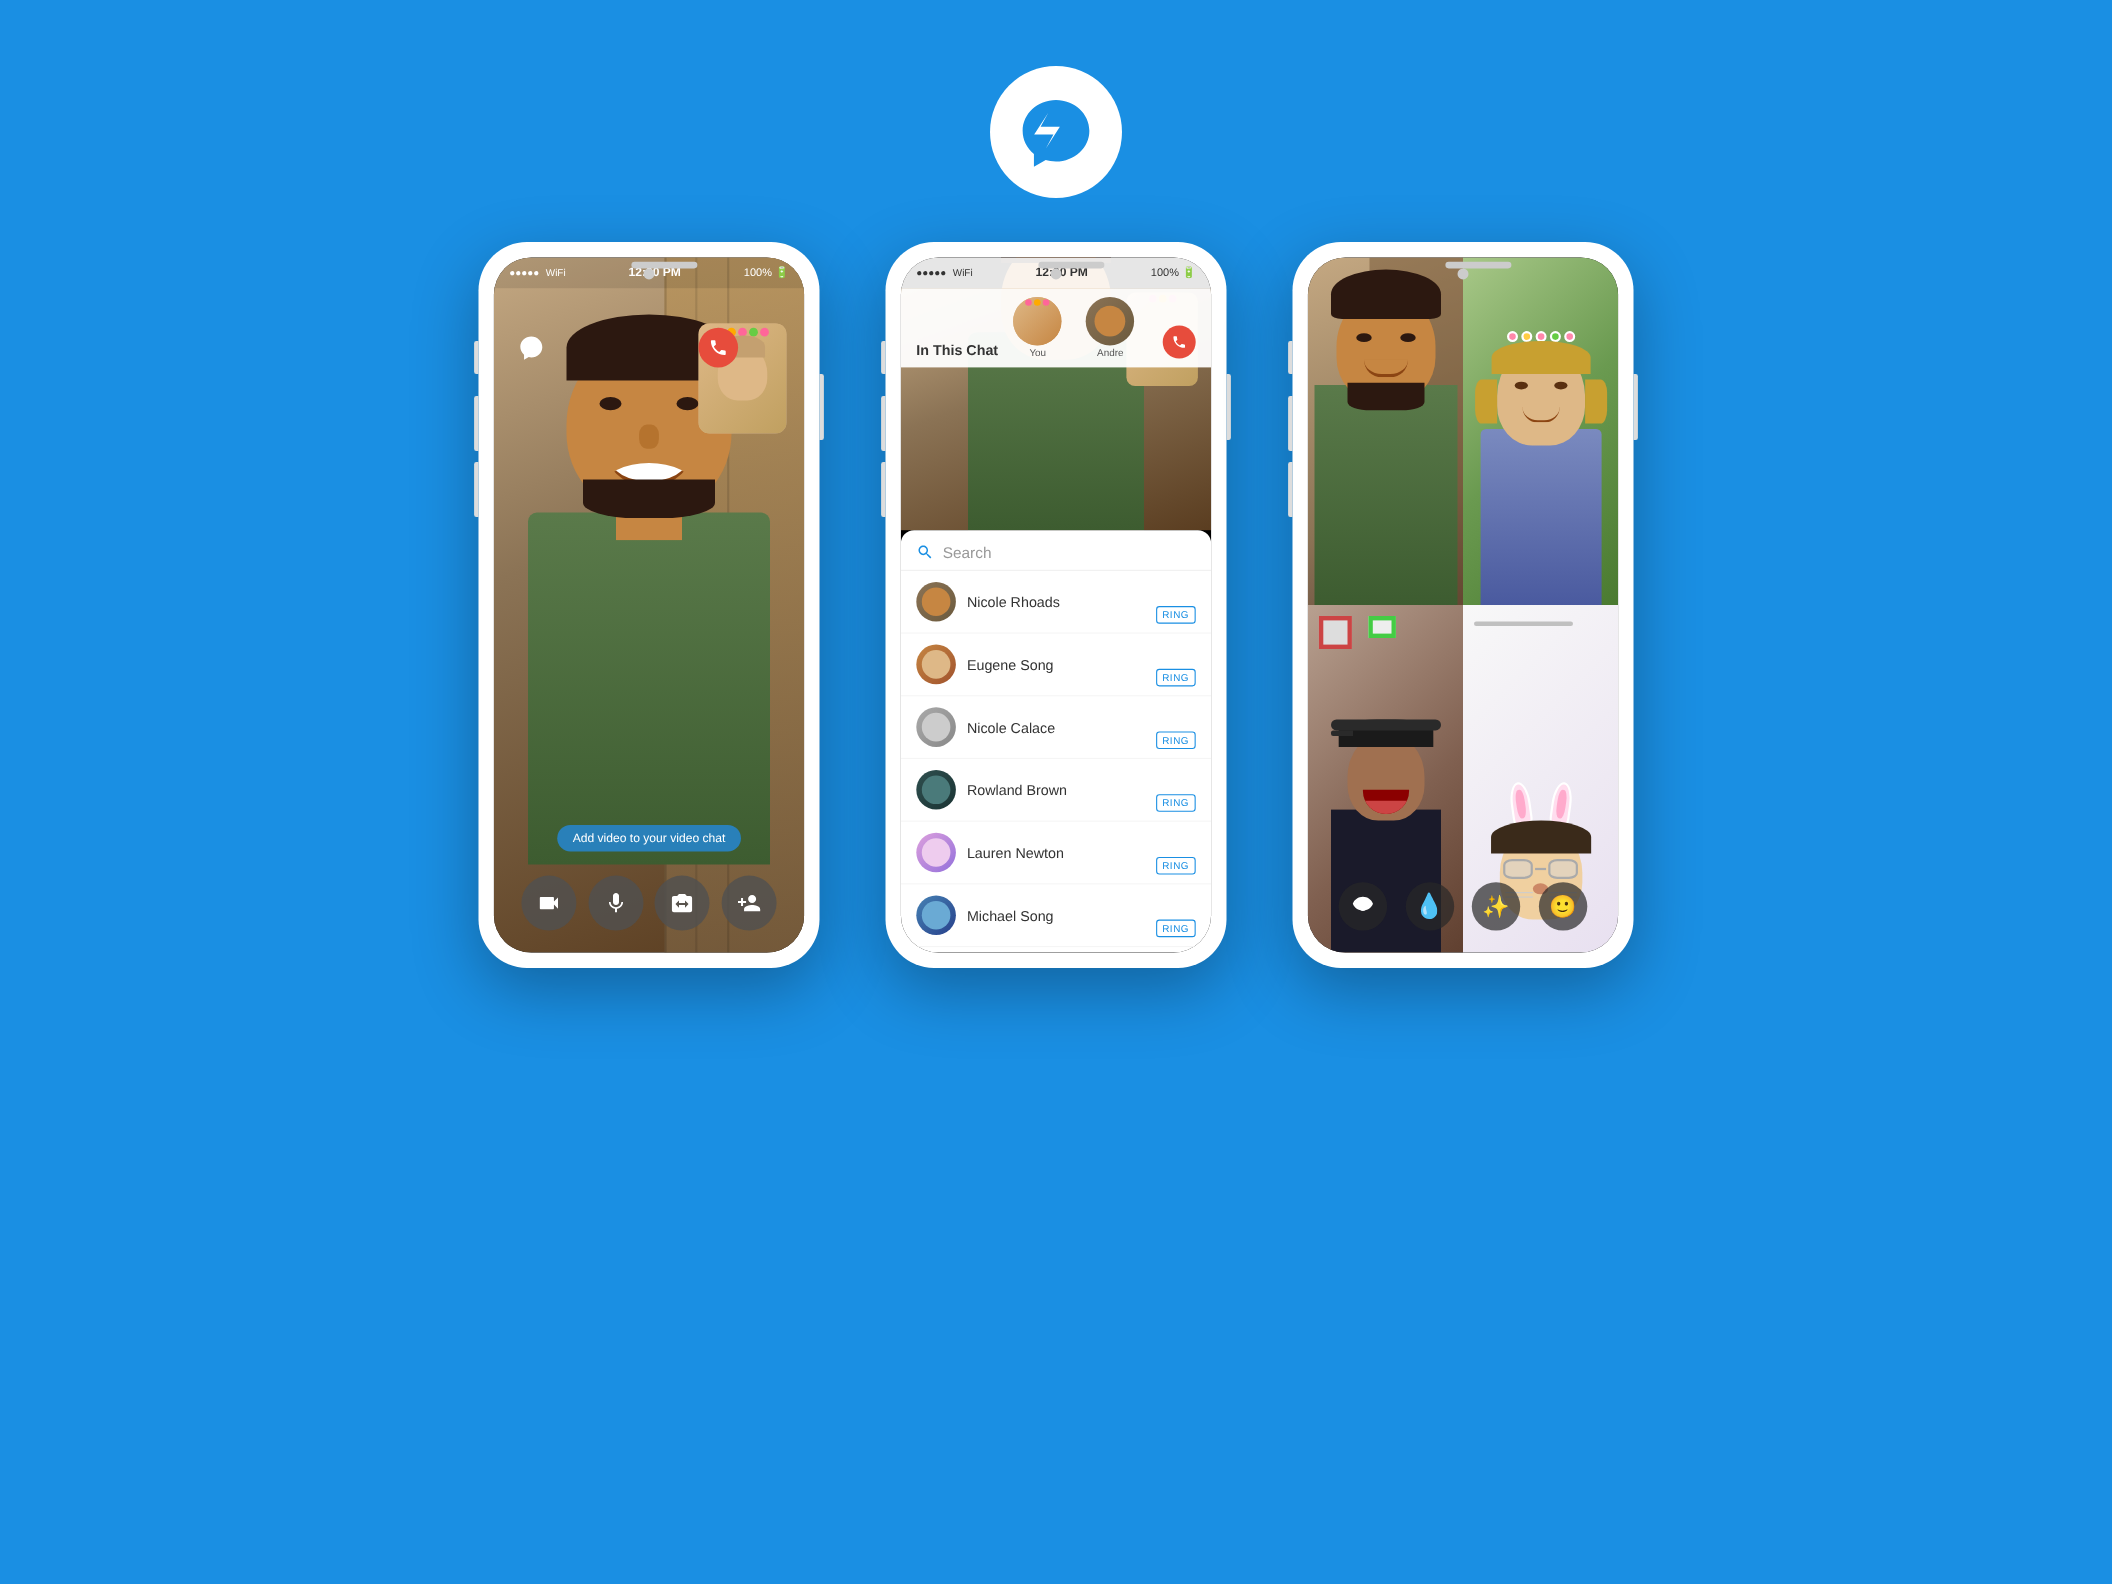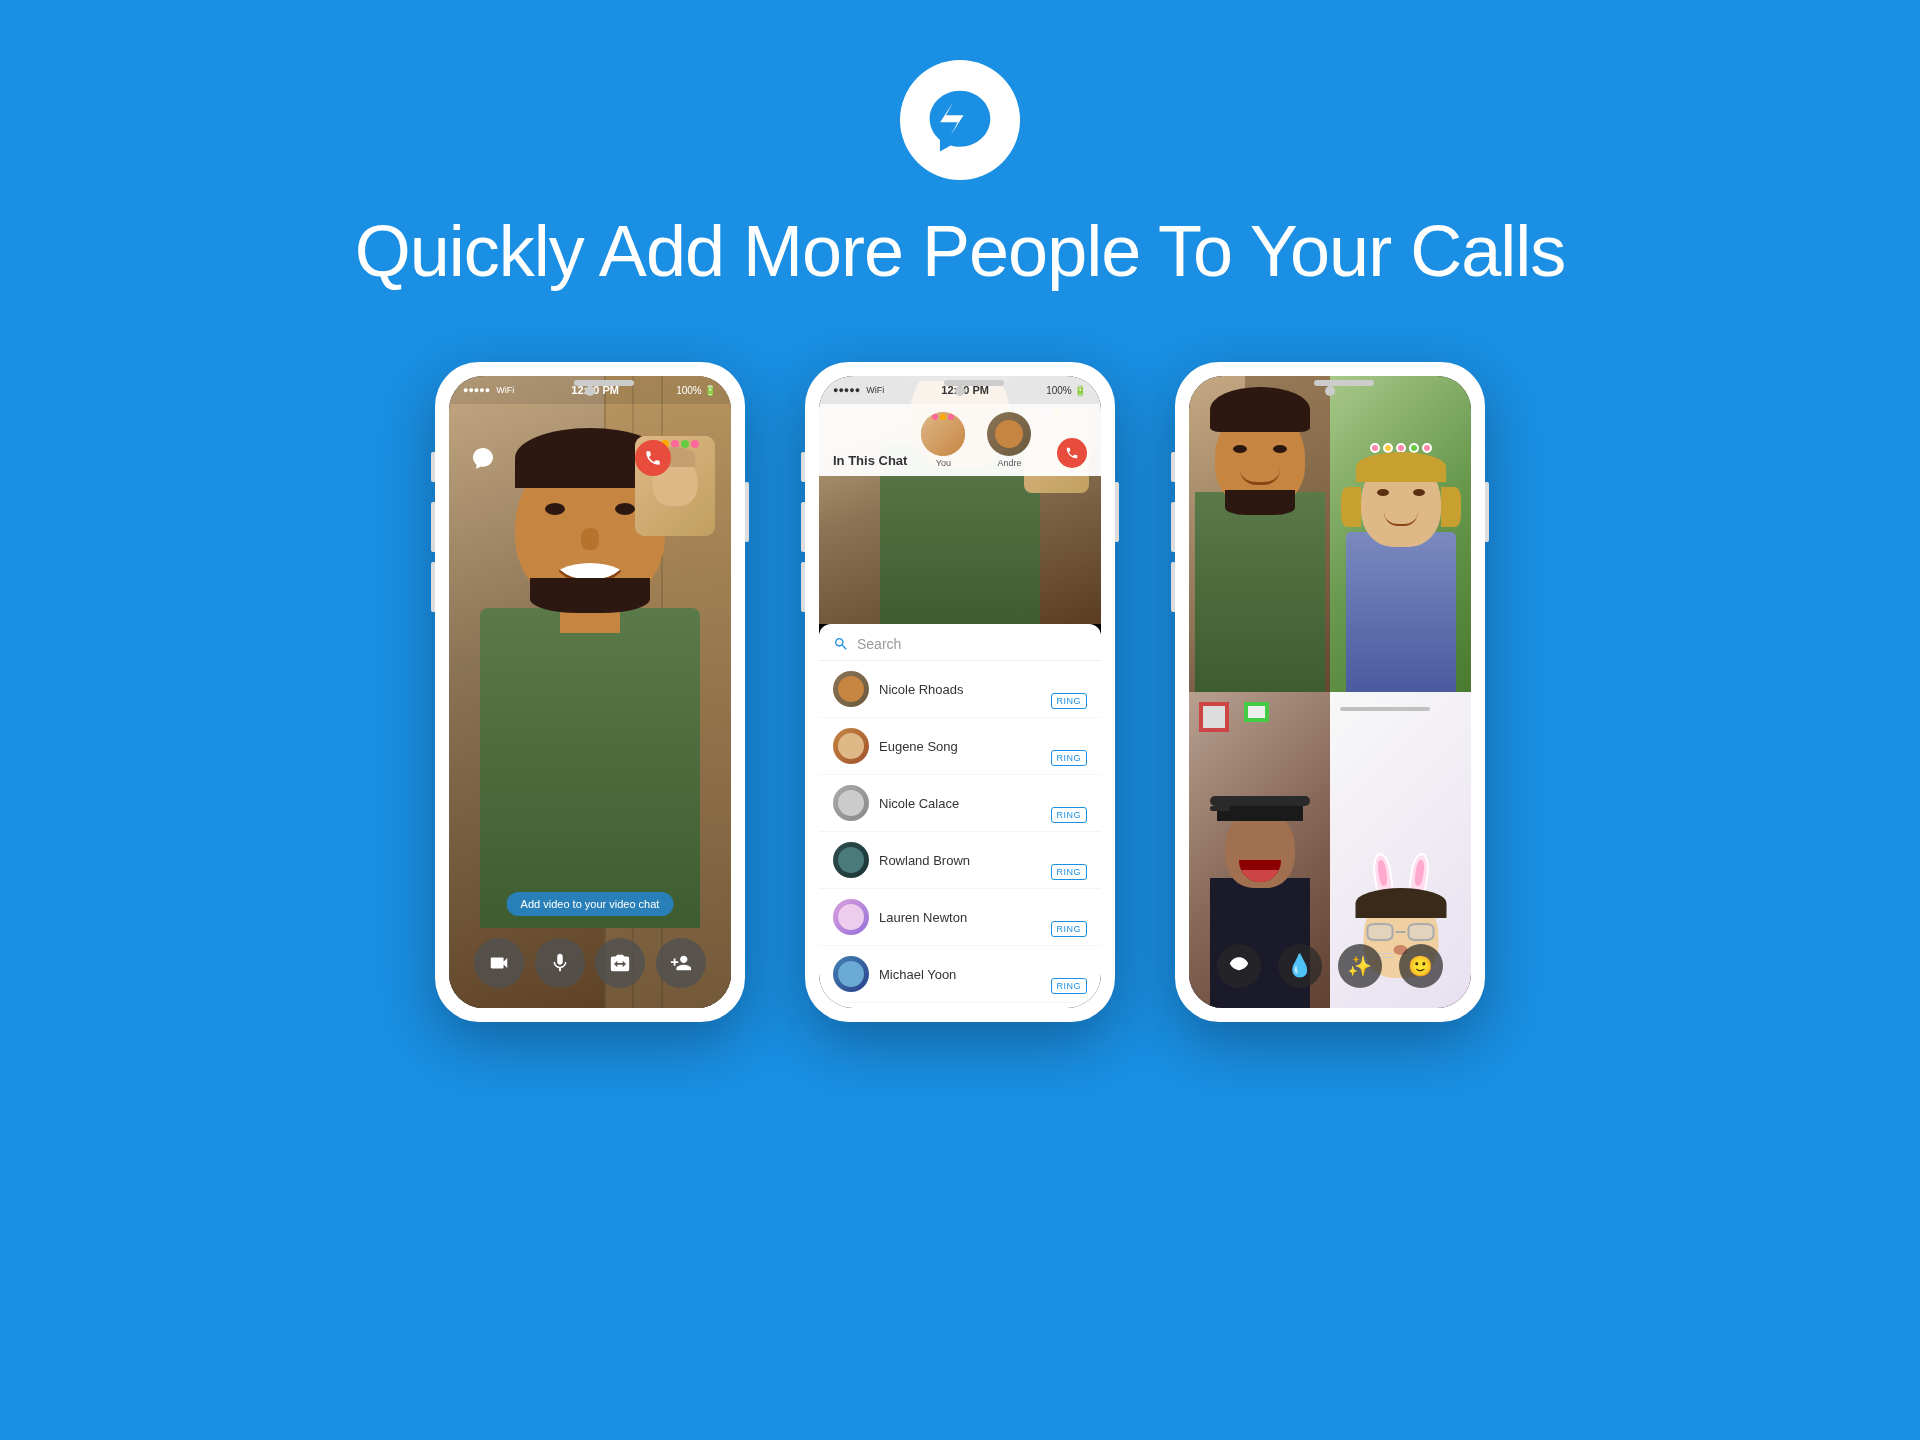--- a/index.html
+++ b/index.html
@@ -339,21 +339,20 @@
 
     <div class="messenger-logo">
       <svg viewBox="0 0 60 60" fill="none" xmlns="http://www.w3.org/2000/svg">
 
         <path d="M30 5C15.6 5 4 15.8 4 29c0 7.2 3.4 13.7 8.8 18.1v9.9l9.2-5.1C24 52.6 26.9 53 30 53c14.4 0 26-10.8 26-24S44.4 5 30 5z" fill="#1a8fe3"></path>
 
         <path d="M13 32l11-17-6 11h15l-11 17 6-11H13z" fill="white"></path>
       </svg>
     </div>
 
-    <h1 class="headline">Quickly Add More People To Your Calls</h1>
 
   </div>
 
   <div class="phones-container">
 
     <div class="phone">
       <div class="phone-speaker"></div>
       <div class="phone-btn-right"></div>
       <div class="phone-btn-left-1"></div>
       <div class="phone-btn-left-2"></div>
@@ -564,21 +563,21 @@
               <div style="width:26px;height:26px;background:#eeccee;border-radius:50%;"></div>
             </div>
             <span class="contact-name">Lauren Newton</span>
             <div class="ring-badge">RING</div>
           </div>
 
           <div class="contact-item">
             <div class="contact-avatar" style="background:linear-gradient(135deg,#4682b4,#27408b);display:flex;align-items:center;justify-content:center;">
               <div style="width:26px;height:26px;background:#6aaad4;border-radius:50%;"></div>
             </div>
-            <span class="contact-name">Michael Yoon</span>
+            <span class="contact-name">Michael Song</span>
             <div class="ring-badge">RING</div>
           </div>
         </div>
       </div>
     </div>
 
     <div class="phone">
       <div class="phone-speaker"></div>
       <div class="phone-btn-right"></div>
       <div class="phone-btn-left-1"></div>

